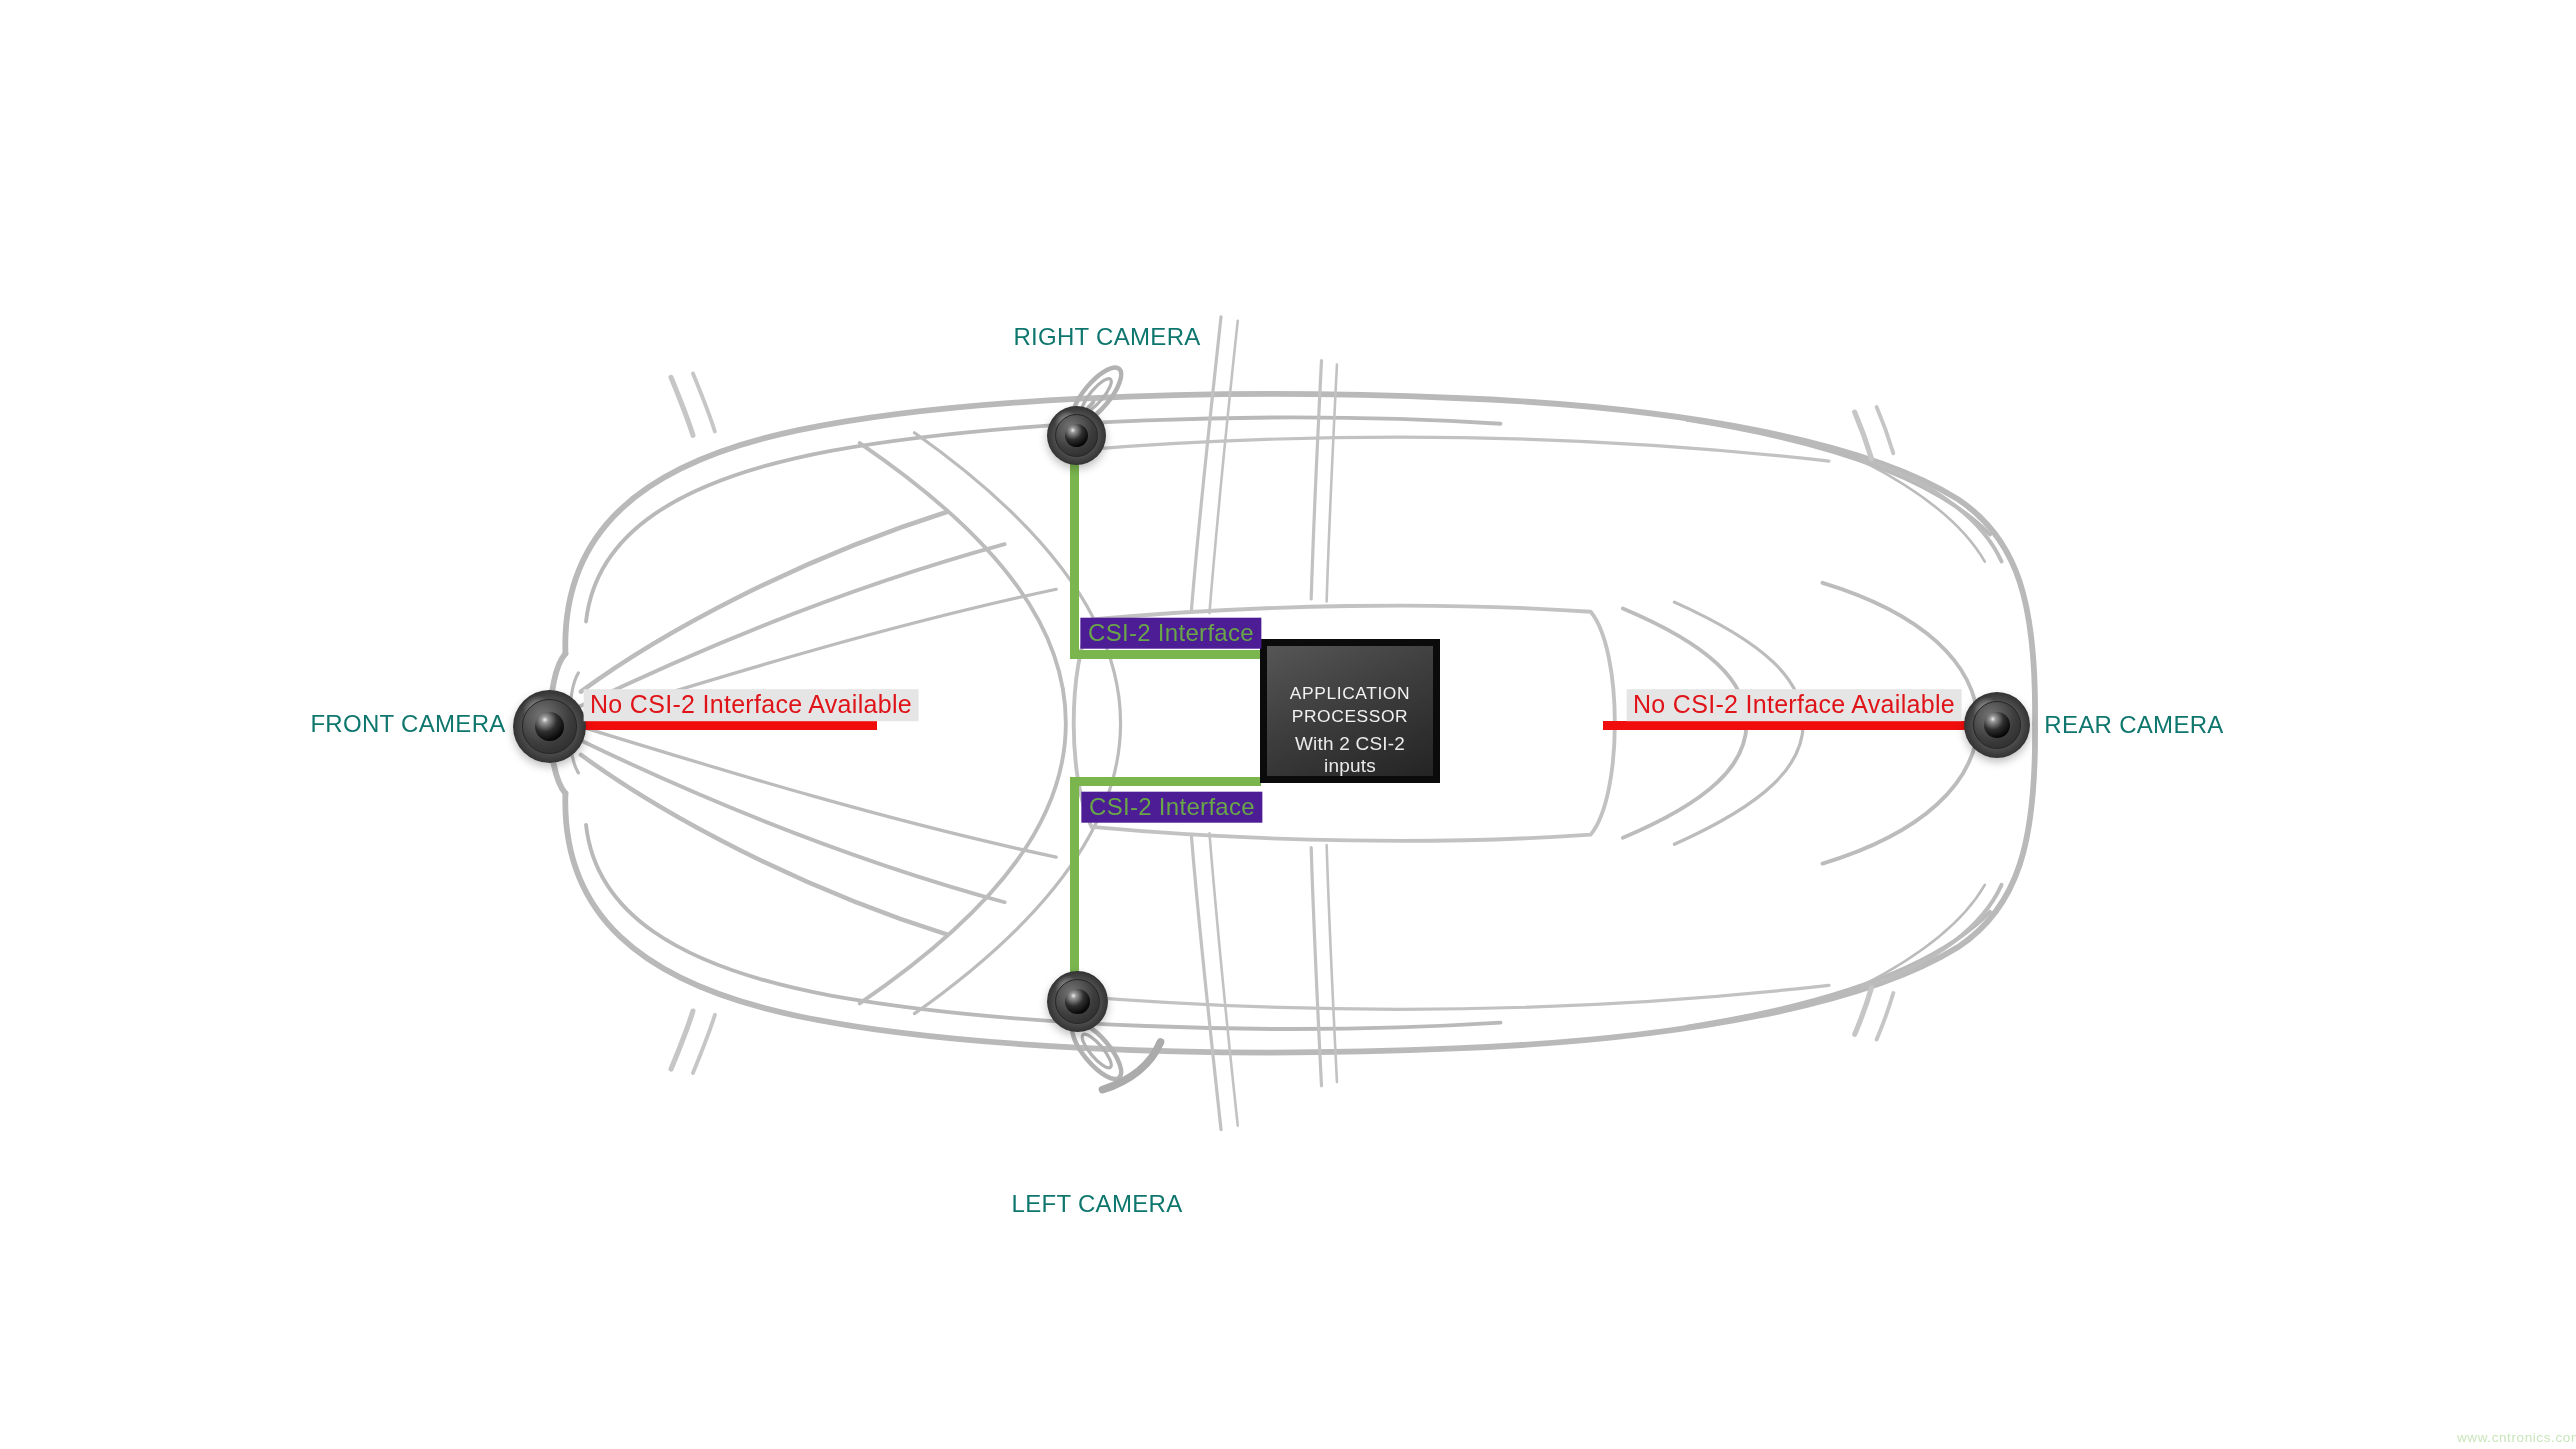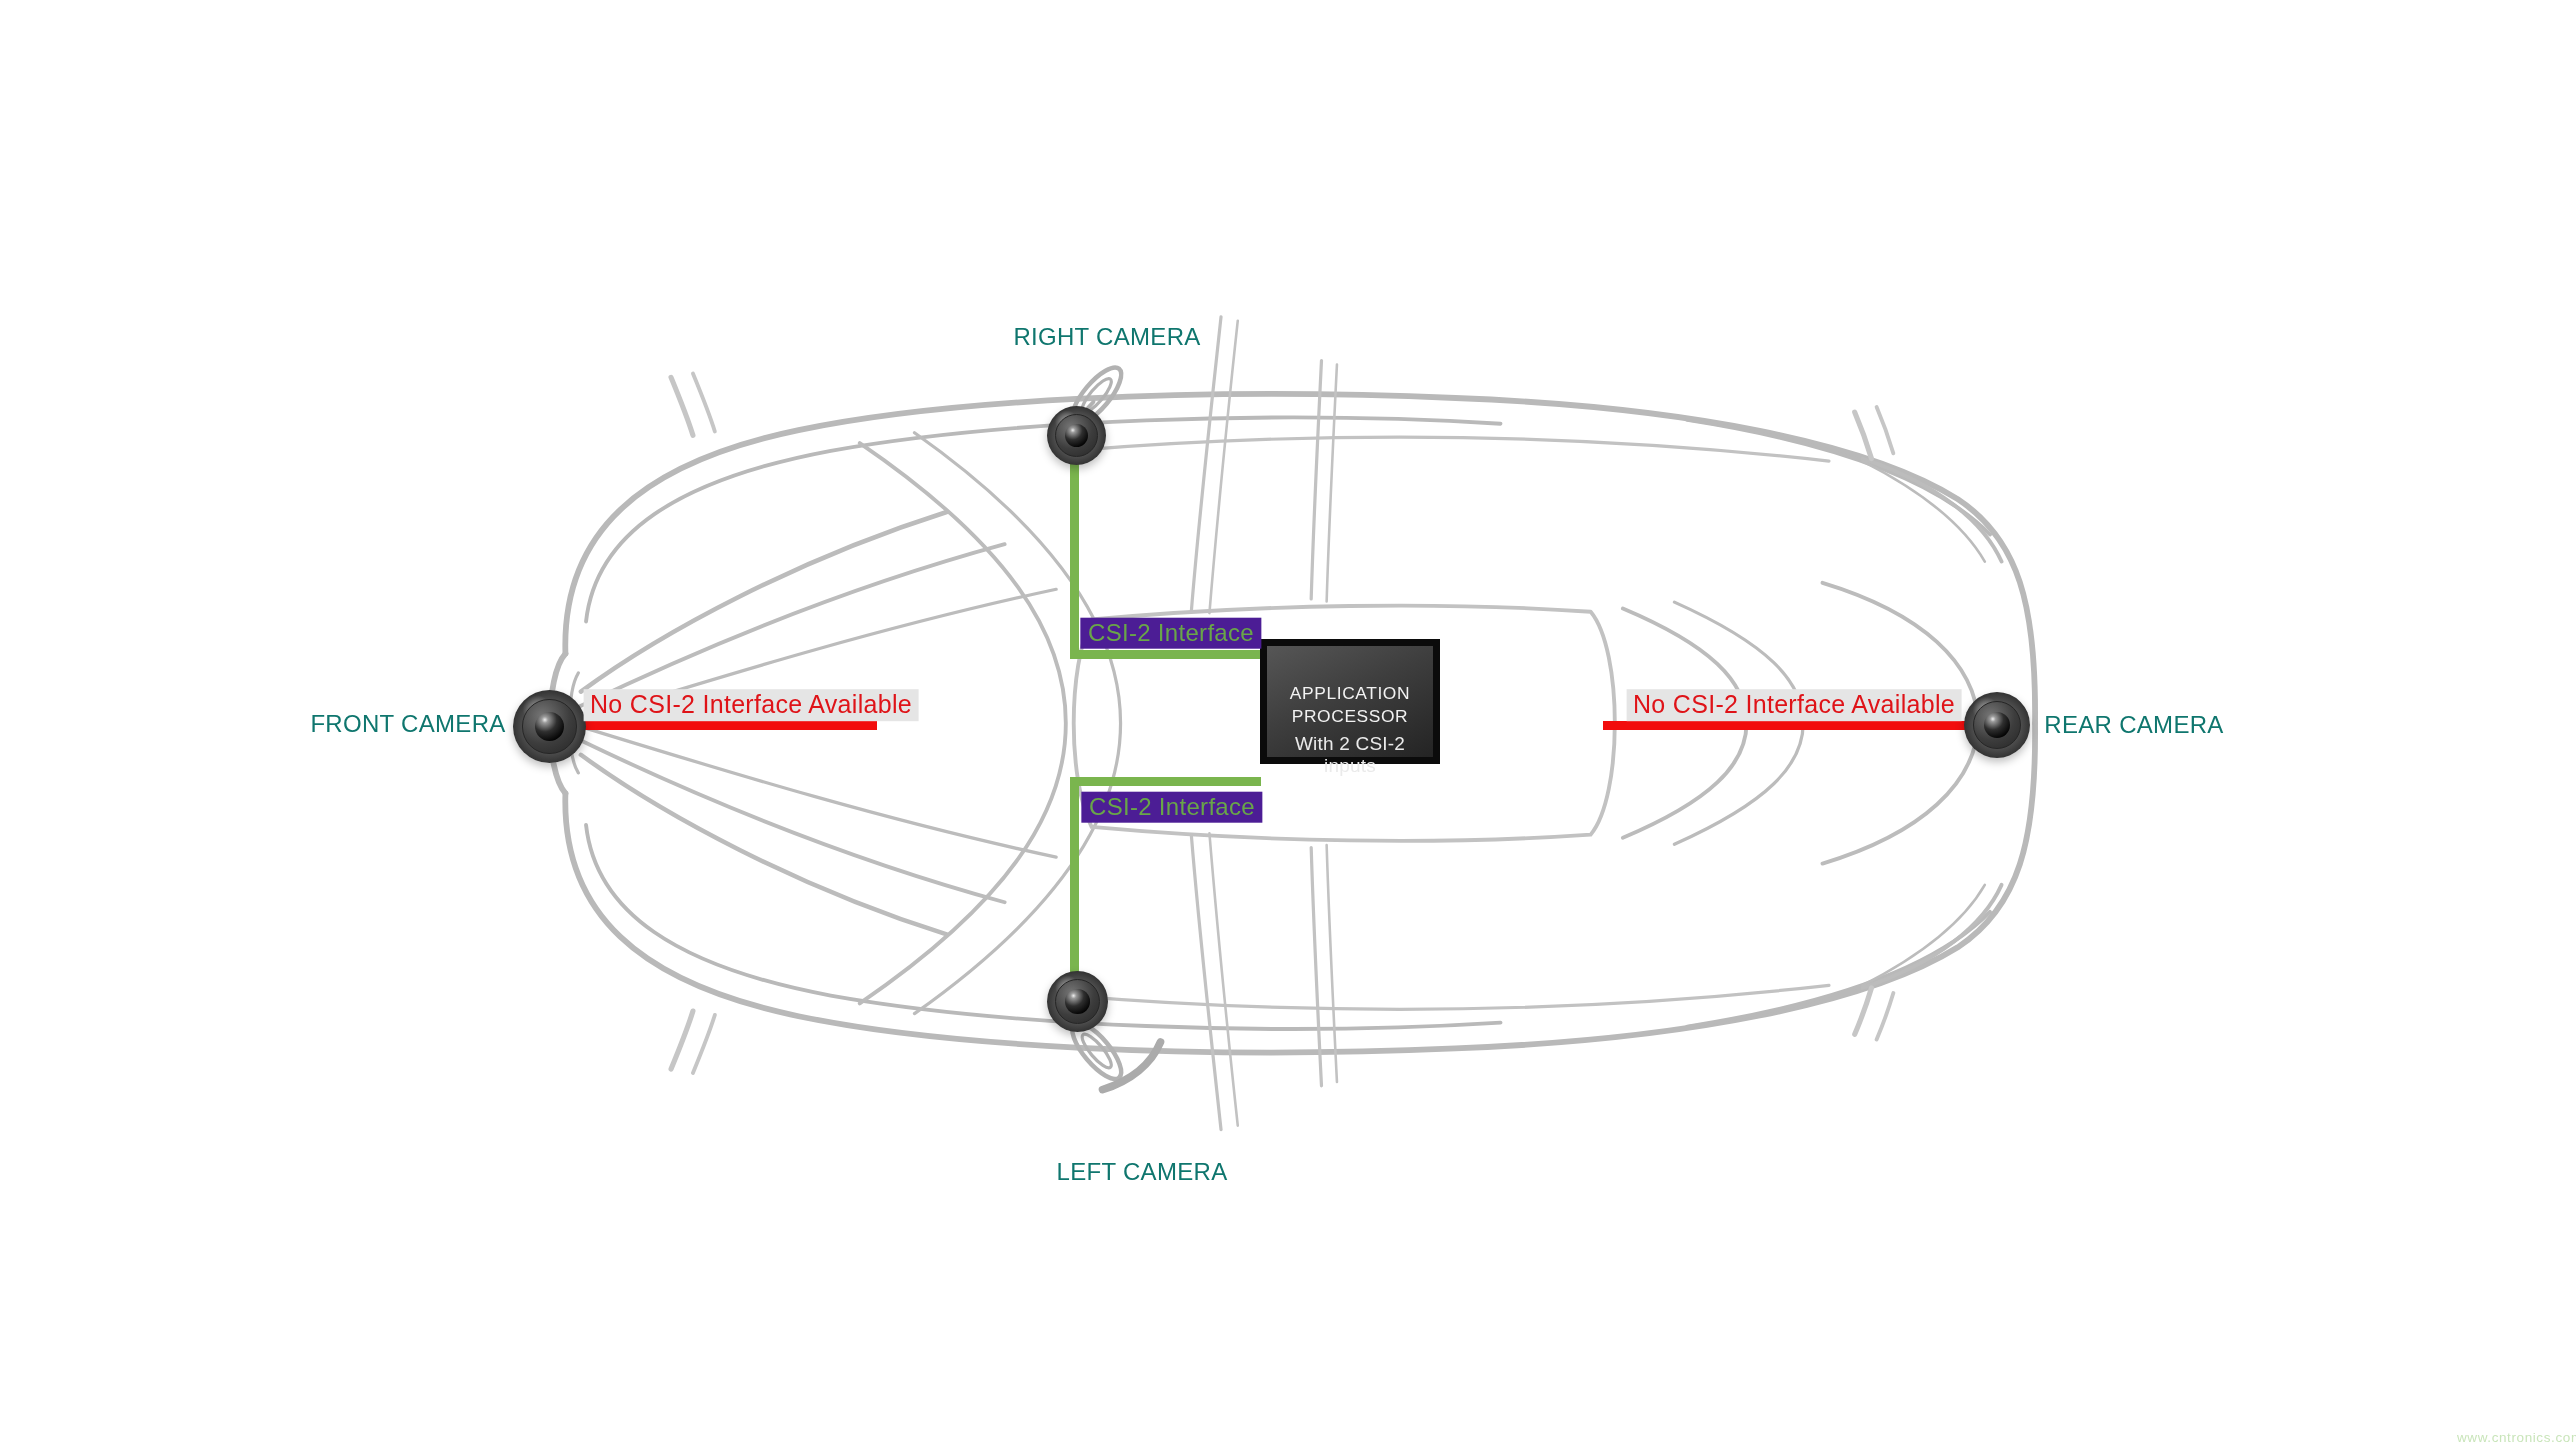--- a/index.html
+++ b/index.html
@@ -32,21 +32,21 @@
   }
 
   .label{
     position:absolute;z-index:6;transform:translate(-50%,-50%);
     white-space:nowrap;color:#0f766e;font-size:24px;letter-spacing:0.3px;
   }
   .label.red{color:var(--no-csi2-red-text,#DF1318);font-size:25px;background:#e5e5e5;padding:1.3px 6.4px;}
   .label.green{color:var(--csi2-green-text,#69A648);font-size:24px;background:#4c1d95;padding:1.3px 7.7px;text-align:right;}
 
   #processor{
-    position:absolute;z-index:4;left:1260px;top:639px;width:180px;height:125px;box-sizing:border-box;
+    position:absolute;z-index:4;left:1260px;top:639px;width:180px;height:144px;box-sizing:border-box;
     border:7px solid #0b0b0b;
     background:linear-gradient(155deg,#565656 0%,#3e3e3e 45%,#242424 100%);
     color:#f2f2f2;text-align:center;
   }
   #processor .t{font-size:17.4px;line-height:22.5px;letter-spacing:0.6px;}
   #processor .pad{height:36px;}
   #processor .s{font-size:19px;margin-top:6.4px;color:#eaeaea;letter-spacing:0.2px;}
 
   #watermark{
     position:absolute;z-index:6;left:2457px;top:1430px;
@@ -142,21 +142,21 @@
     <div class="s">With 2 CSI-2 inputs</div>
   </div>
 
   <div class="camera" style="left:513px;top:690px;width:73px;height:73px;"></div>
   <div class="camera" style="left:1047px;top:406px;width:59px;height:59px;"></div>
   <div class="camera" style="left:1047px;top:971px;width:61px;height:61px;"></div>
   <div class="camera" style="left:1964px;top:692px;width:66px;height:66px;"></div>
 
   <div class="label" style="left:408px;top:724px;">FRONT CAMERA</div>
   <div class="label" style="left:1107px;top:337px;">RIGHT CAMERA</div>
-  <div class="label" style="left:1097px;top:1172px;margin-left:45px;">LEFT CAMERA</div>
+  <div class="label" style="left:1097px;top:1204px;">LEFT CAMERA</div>
   <div class="label" style="left:2134px;top:725px;">REAR CAMERA</div>
 
   <div class="label green" style="left:1171px;top:633px;">CSI-2 Interface</div>
   <div class="label green" style="left:1172px;top:807px;">CSI-2 Interface</div>
   <div class="label red" style="left:751px;top:705px;">No CSI-2 Interface Available</div>
   <div class="label red" style="left:1794px;top:705px;">No CSI-2 Interface Available</div>
 
   <div id="watermark">www.cntronics.com</div>
 </div>
 

